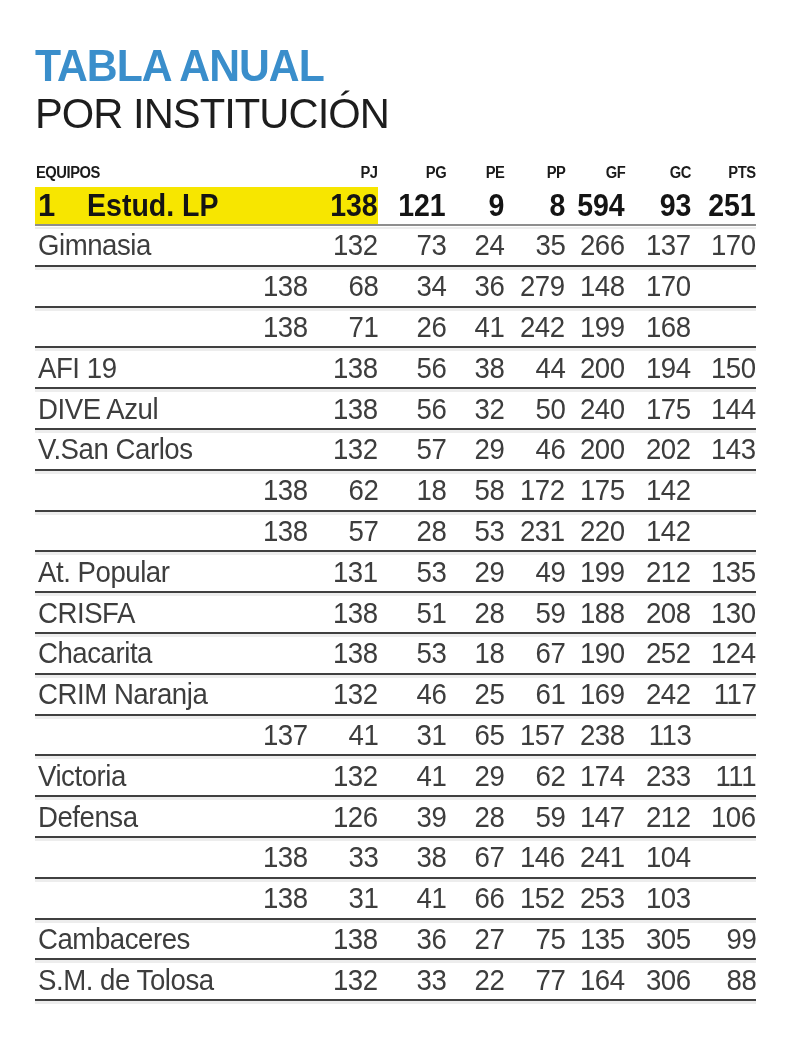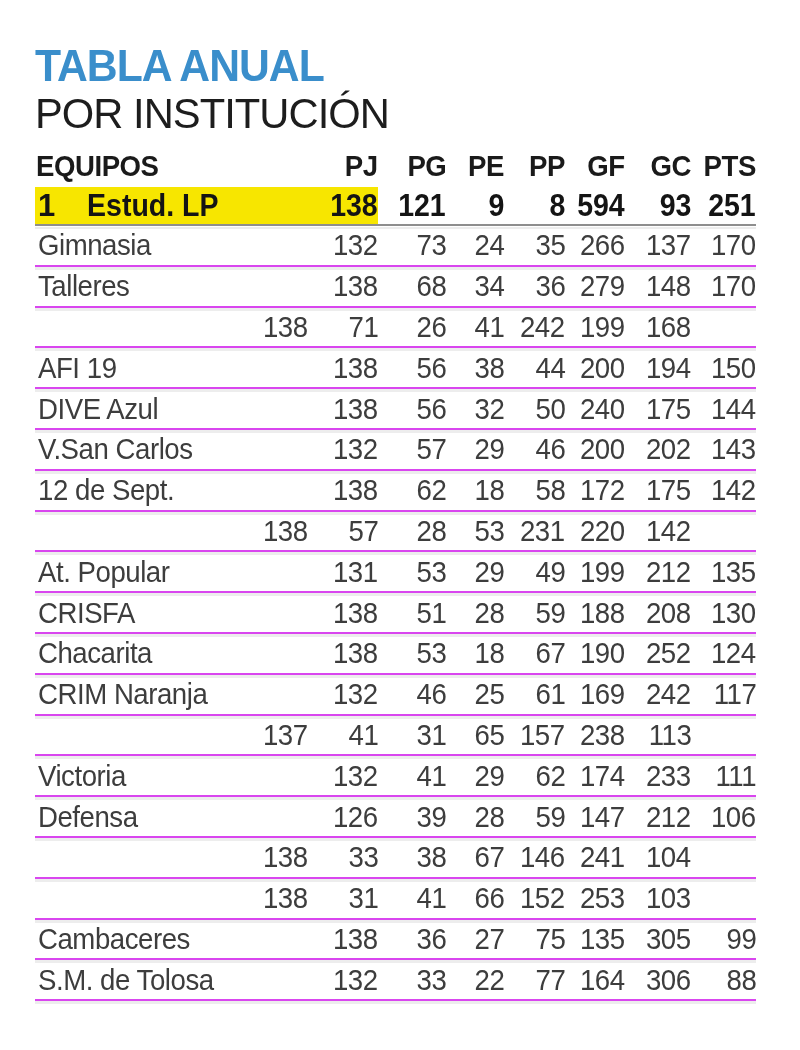--- a/index.html
+++ b/index.html
@@ -49,21 +49,21 @@
     align-items: center;
   }
   .thead {
     height: 38px;
     align-items: end;
     padding-bottom: 5px;
     box-sizing: border-box;
   }
   .thead .cell {
     font-weight: 700;
-    font-size: 30px;
+    font-size: 16px;
     color: #1a1a1a;
     letter-spacing: -0.5px;
   }
   .cell {
     white-space: nowrap;
   }
   .cell.num {
     text-align: right;
   }
   .cell .tx {
@@ -90,21 +90,21 @@
   }
   .leader-row .rank {
     display: inline-block;
     width: 52px;
     padding-left: 3px;
     box-sizing: border-box;
   }
   .body-row {
     height: 40.8px;
     box-sizing: border-box;
-    border-bottom: 2px solid #d946ef;
+    border-bottom: 2px solid #404040;
     box-shadow: 0 3px 0 rgba(0,0,0,0.07);
     font-size: 30px;
     color: #3d3d3d;
     letter-spacing: -0.5px;
   }
   .body-row .cell.team {
     padding-left: 3px;
   }
   .leader-sep {
     height: 0;
@@ -157,21 +157,20 @@
           <div class="cell team"><span class="tx">Gimnasia</span></div>
           <div class="cell num"><span class="tx">132</span></div>
           <div class="cell num"><span class="tx">73</span></div>
           <div class="cell num"><span class="tx">24</span></div>
           <div class="cell num"><span class="tx">35</span></div>
           <div class="cell num"><span class="tx">266</span></div>
           <div class="cell num"><span class="tx">137</span></div>
           <div class="cell num"><span class="tx">170</span></div>
         </div>
         <div class="grid-row body-row">
-          <div class="cell team"><span class="tx">Talleres</span></div>
           <div class="cell num"><span class="tx">138</span></div>
           <div class="cell num"><span class="tx">68</span></div>
           <div class="cell num"><span class="tx">34</span></div>
           <div class="cell num"><span class="tx">36</span></div>
           <div class="cell num"><span class="tx">279</span></div>
           <div class="cell num"><span class="tx">148</span></div>
           <div class="cell num"><span class="tx">170</span></div>
         </div>
         <div class="grid-row body-row">
           <div class="cell num"><span class="tx">138</span></div>
@@ -206,21 +205,20 @@
           <div class="cell team"><span class="tx">V.San Carlos</span></div>
           <div class="cell num"><span class="tx">132</span></div>
           <div class="cell num"><span class="tx">57</span></div>
           <div class="cell num"><span class="tx">29</span></div>
           <div class="cell num"><span class="tx">46</span></div>
           <div class="cell num"><span class="tx">200</span></div>
           <div class="cell num"><span class="tx">202</span></div>
           <div class="cell num"><span class="tx">143</span></div>
         </div>
         <div class="grid-row body-row">
-          <div class="cell team"><span class="tx">12 de Sept.</span></div>
           <div class="cell num"><span class="tx">138</span></div>
           <div class="cell num"><span class="tx">62</span></div>
           <div class="cell num"><span class="tx">18</span></div>
           <div class="cell num"><span class="tx">58</span></div>
           <div class="cell num"><span class="tx">172</span></div>
           <div class="cell num"><span class="tx">175</span></div>
           <div class="cell num"><span class="tx">142</span></div>
         </div>
         <div class="grid-row body-row">
           <div class="cell num"><span class="tx">138</span></div>

